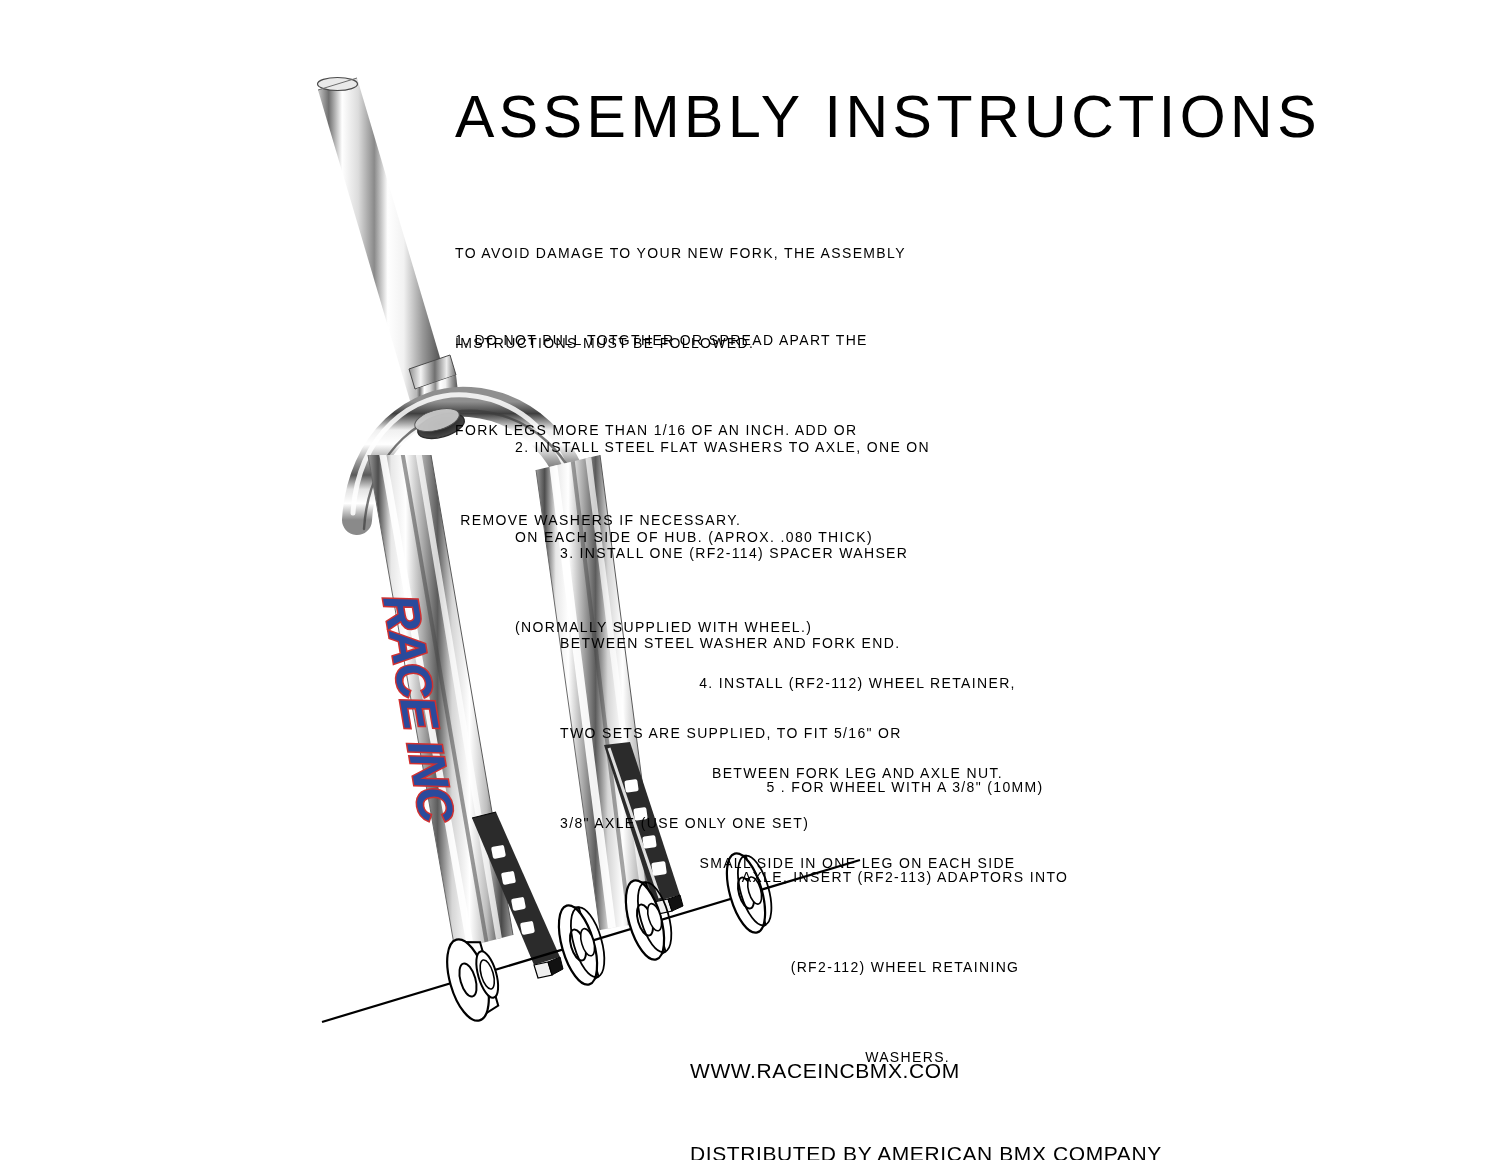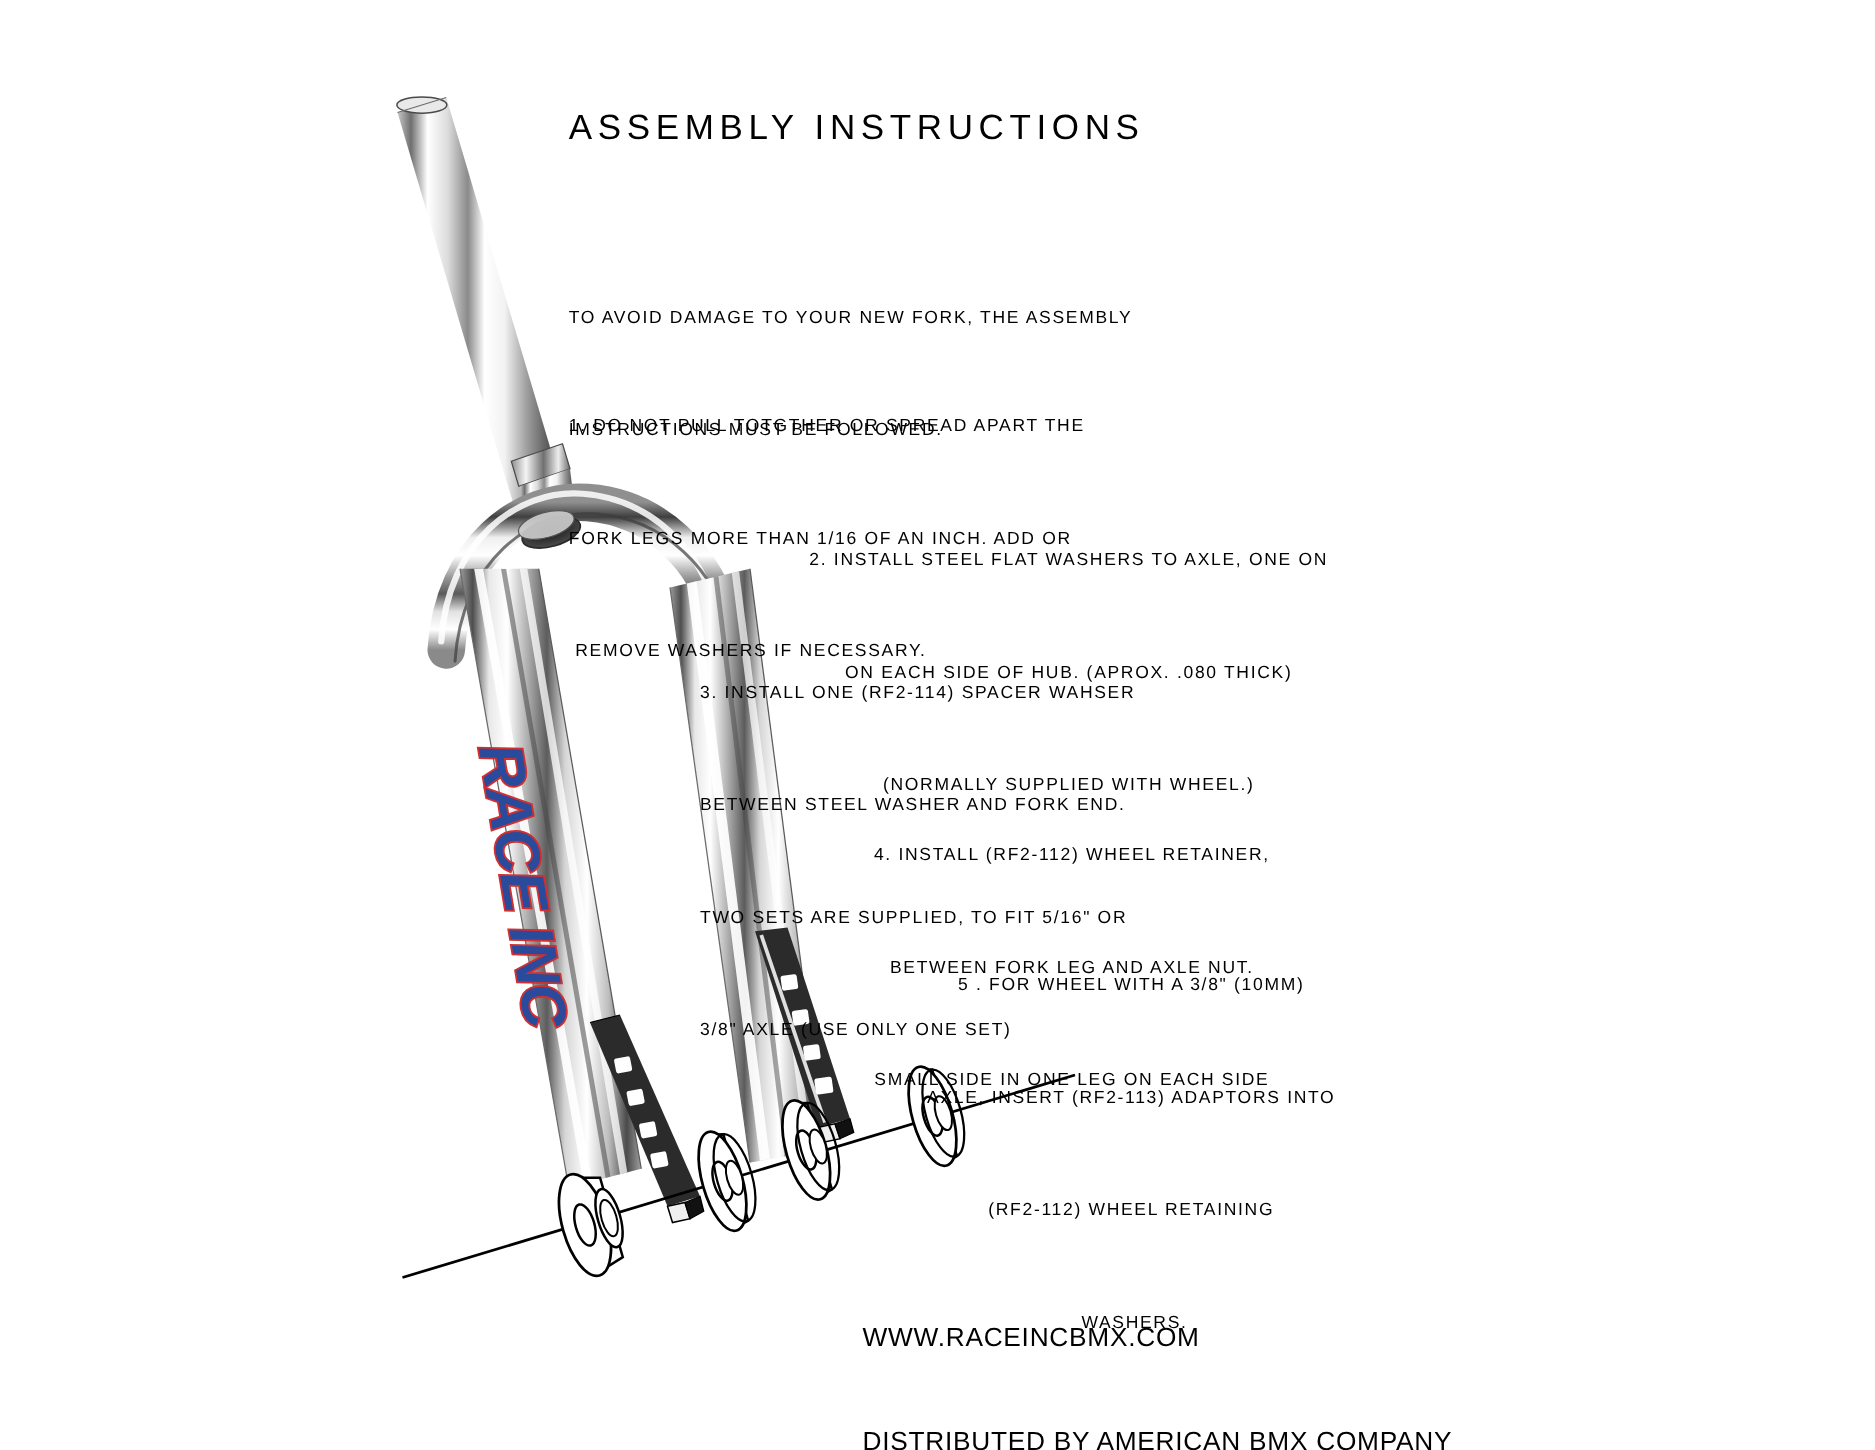--- a/index.html
+++ b/index.html
@@ -14,35 +14,35 @@
 
   
   #fork-illustration{
     position:absolute;left:0;top:0;width:1500px;height:1160px;
     pointer-events:none;
   }
 
   
   .doc-title{
     position:absolute;left:455px;top:88px;width:700px;
-    font-size:28px;letter-spacing:4.5px;font-weight:400;
+    font-size:59px;letter-spacing:4.5px;font-weight:400;
     white-space:nowrap;line-height:1;
   }
   .para{
     position:absolute;
     font-size:14px;letter-spacing:1.35px;line-height:30px;
     white-space:pre;
   }
   .para .ln{display:block;}
   .para.left{left:455px;text-align:left;}
   .para.ctr{text-align:center;}
 
   #intro{left:455px;top:178px;}
   #step1{left:455px;top:265px;}
-  #step2{left:540px;top:372px;width:630px;text-align:center;}
+  #step2{left:515px;top:372px;width:630px;text-align:left;}
   #step3{left:560px;top:478px;width:560px;text-align:left;}
   #step4{left:600px;top:608px;width:515px;text-align:center;}
   #step5{left:645px;top:712px;width:520px;text-align:center;}
 
   #footer{
     position:absolute;left:690px;top:1002px;
     font-size:21px;letter-spacing:0.6px;line-height:27.5px;white-space:pre;
   }
   #footer .ln{display:block;}
 </style>

